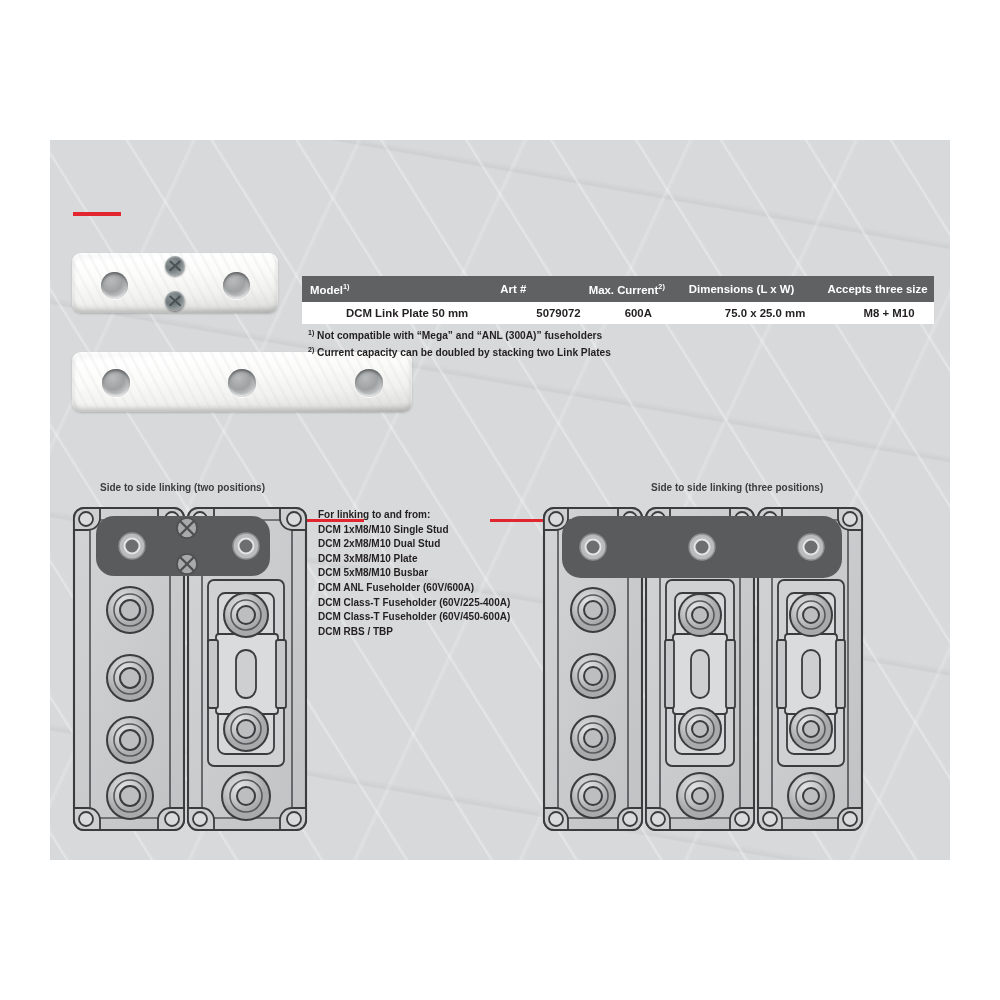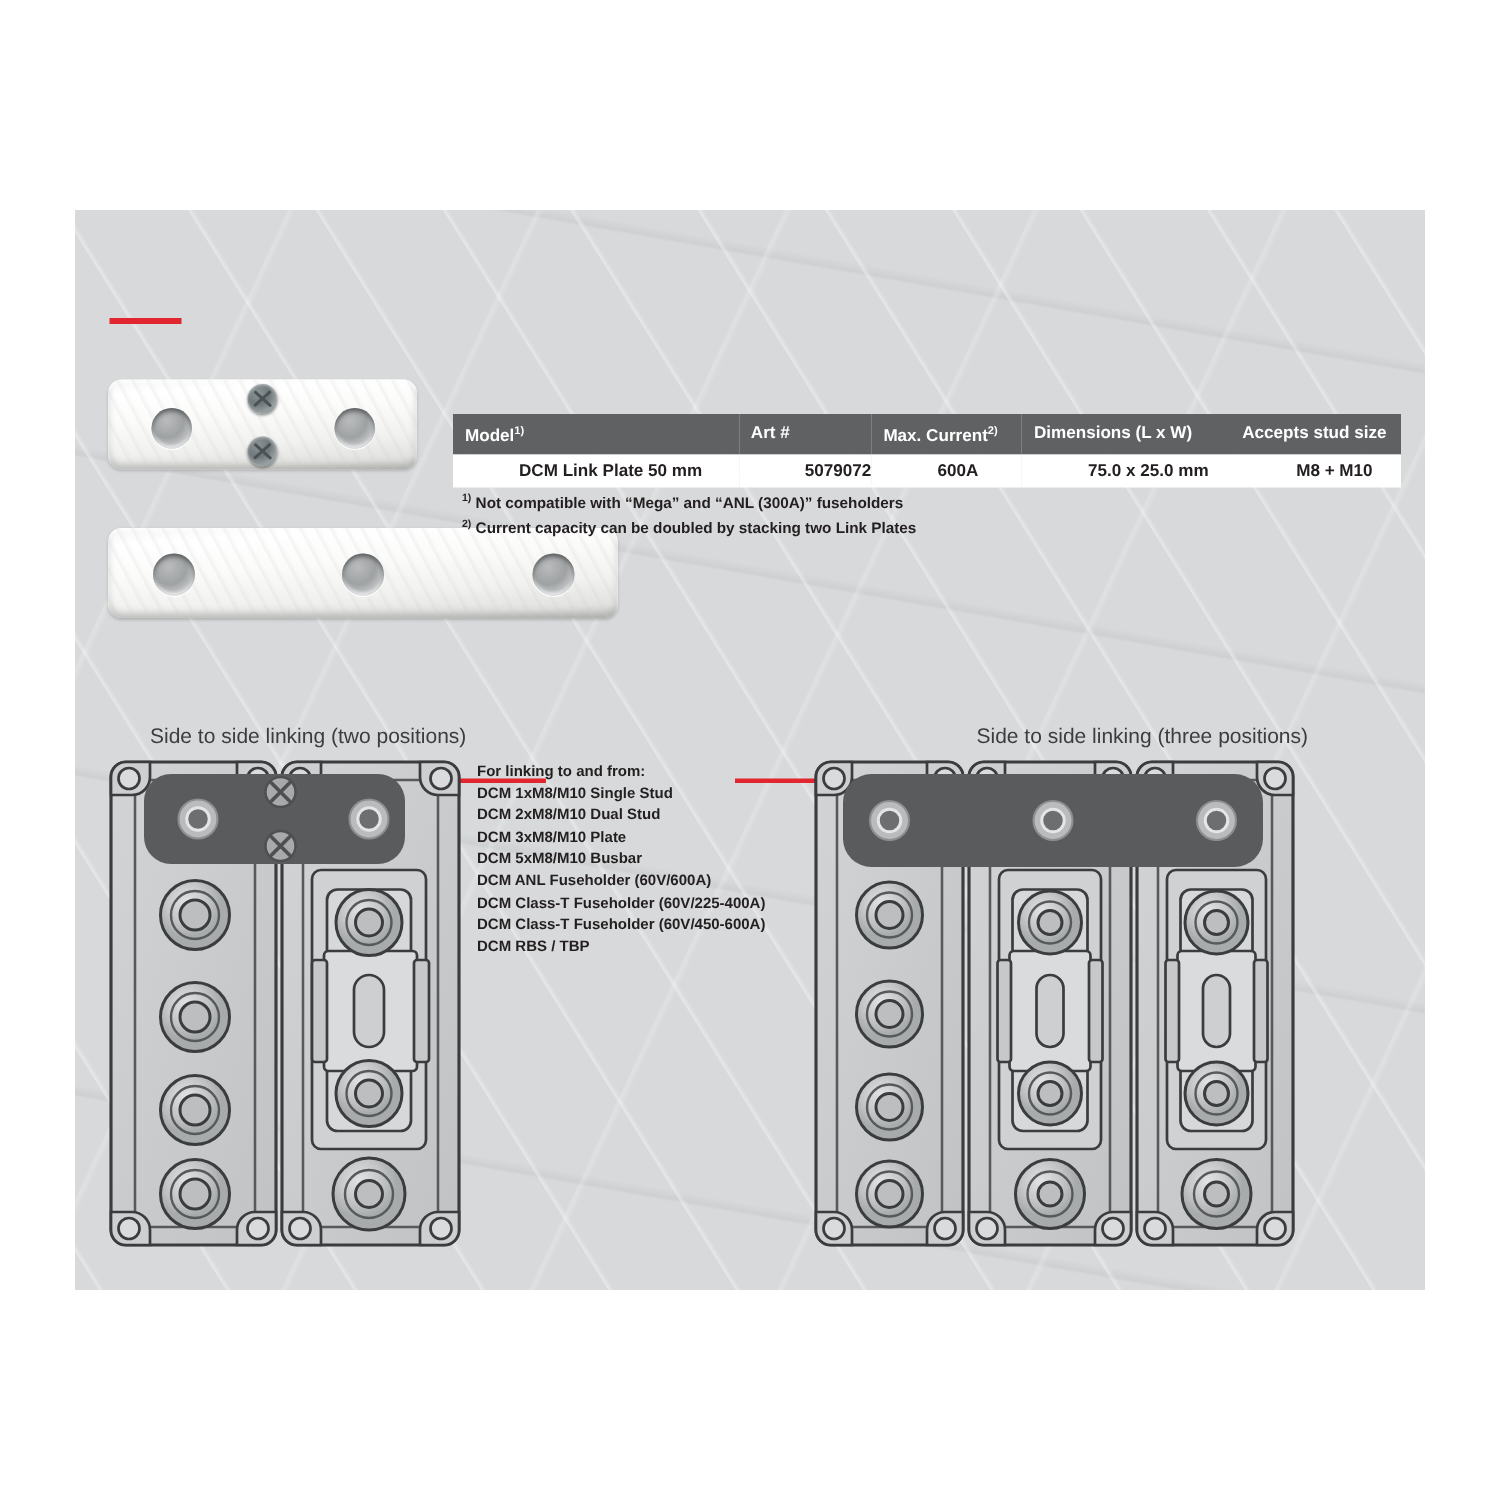--- a/index.html
+++ b/index.html
@@ -116,21 +116,21 @@
   #footnotes {
     position: absolute; left: 258px; top: 186px;
     color: #231f20; font-size: 10.2px; line-height: 13.4px;
     font-weight: 600;
   }
   #footnotes sup { font-size: 7px; }
 
   
   .diag-caption {
     position: absolute;
-    color: #3b3d3f; font-size: 14px; font-weight: 400;
+    color: #3b3d3f; font-size: 10px; font-weight: 700;
     white-space: nowrap;
     text-align: right;
   }
 
   
   #link-list {
     position: absolute; left: 268px; top: 368px;
     color: #231f20; font-size: 10px; line-height: 14.6px;
     font-weight: 600;
   }
@@ -167,21 +167,21 @@
     <div class="hole" style="left:283px; top:17px; width:28px; height:28px;"></div>
   </div>
 
   <table id="spec-table">
     <thead>
       <tr>
         <th class="c0"><span>Model</span><sup>1)</sup></th>
         <th class="c1">Art #</th>
         <th class="c2"><span>Max. Current</span><sup>2)</sup></th>
         <th class="c3">Dimensions (L x W)</th>
-        <th class="c4">Accepts stud size</th>
+        <th class="c4">Accepts three size</th>
       </tr>
     </thead>
     <tbody>
       <tr class="row-a">
         <td>DCM Link Plate 50 mm</td>
         <td>5079072</td>
         <td>600A</td>
         <td>75.0 x 25.0 mm</td>
         <td>M8 + M10</td>
       </tr>

